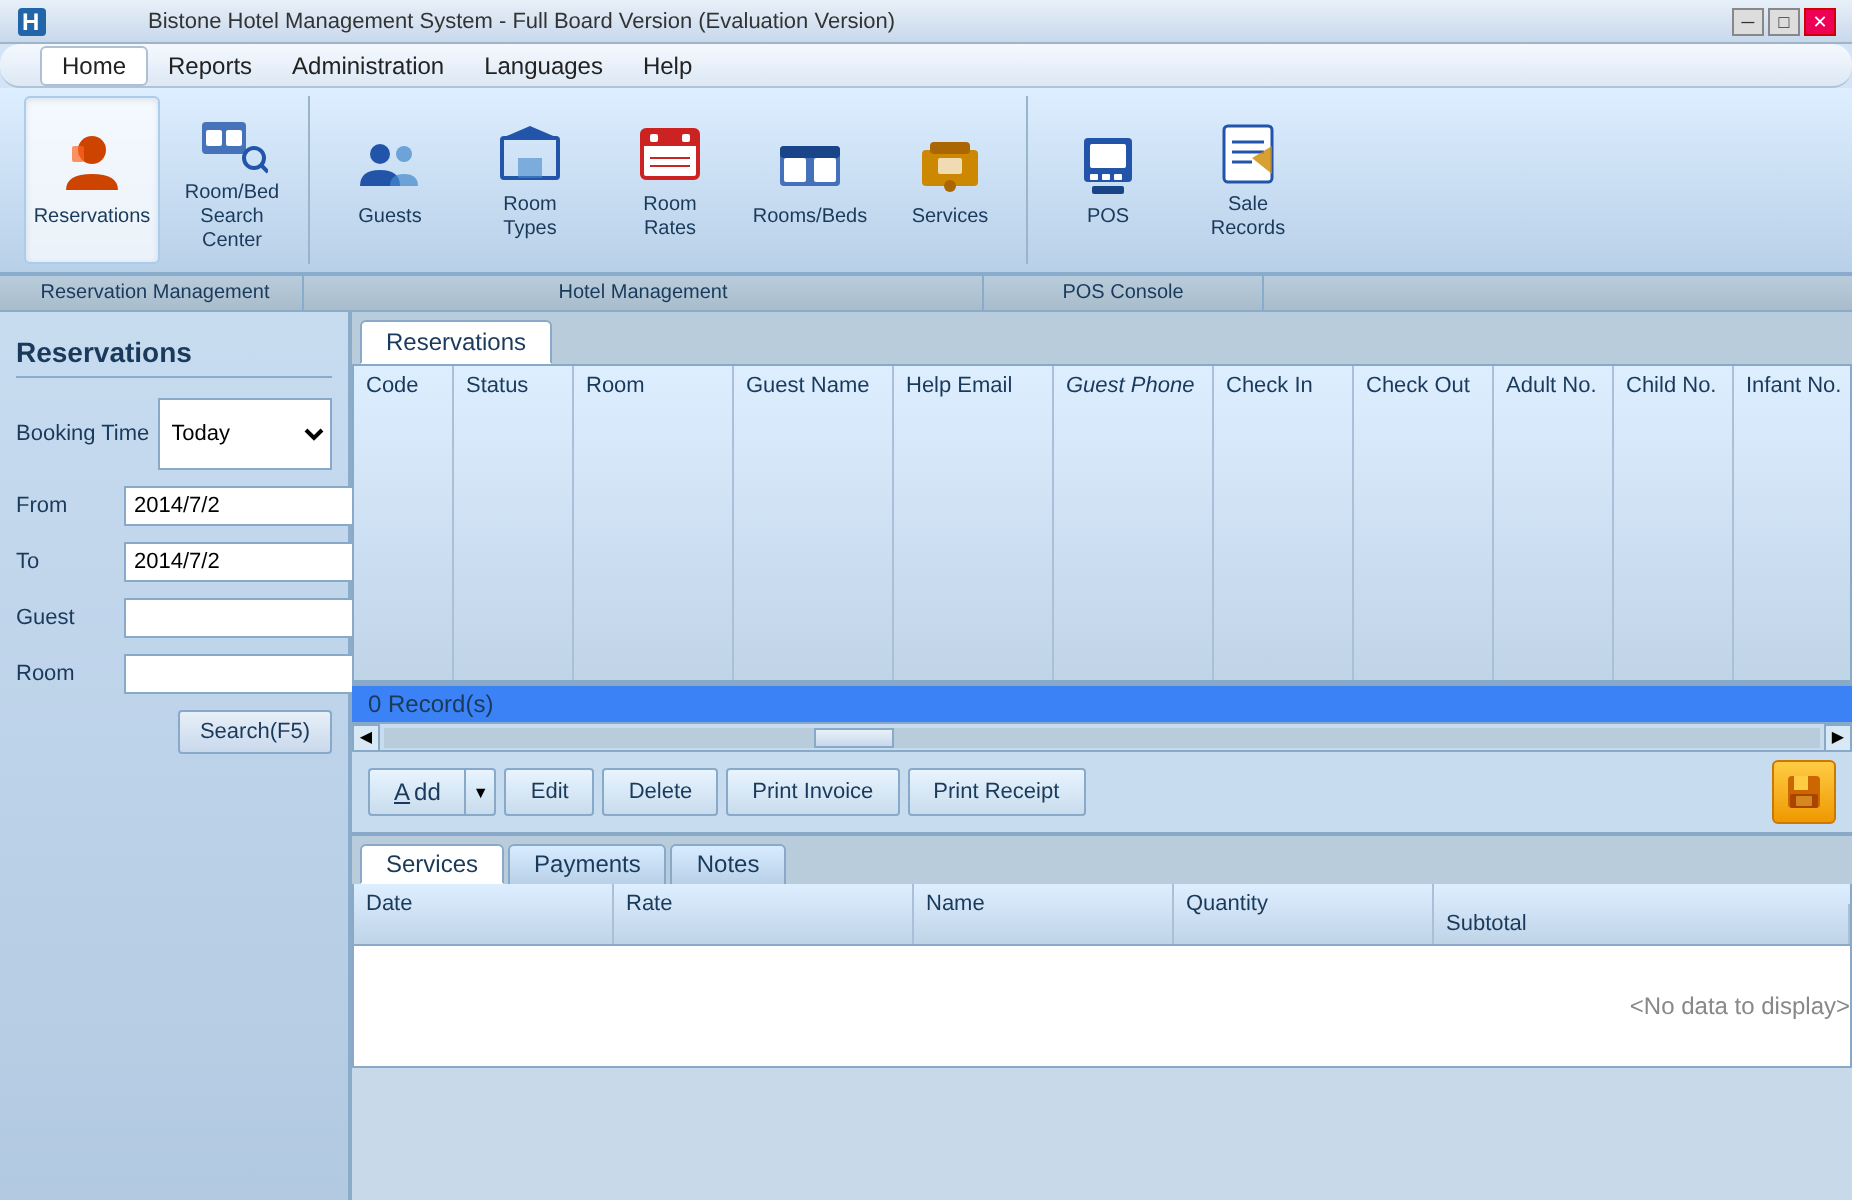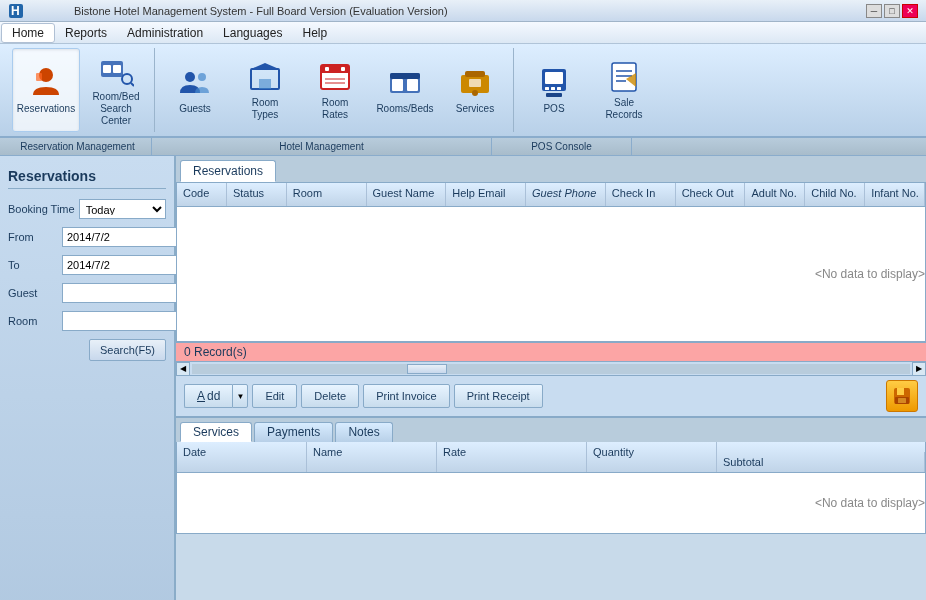--- a/index.html
+++ b/index.html
@@ -22,22 +22,23 @@
       cursor: pointer; color: #333;
     }
     .title-btn.close { background: #e05; color: white; border-color: #c00; }
 
     
     .menu-bar {
       background: linear-gradient(to bottom, #f5f9ff, #dce8f4);
       height: 22px;
       display: flex;
       align-items: center;
-      padding: 0 1px;
+      padding: 0 20px;
       border-bottom: 1px solid #b0c4d8;
+      border-radius: 10px;
     }
     .menu-item {
       padding: 2px 10px;
       cursor: pointer;
       color: #222;
       border-radius: 3px;
     }
     .menu-item:hover, .menu-item.active { background: #c8dcf0; }
     .menu-item.active { background: #ffffff; border: 1px solid #b0c0d4; }
 
@@ -130,21 +131,21 @@
     .field-input {
       flex: 1;
       height: 20px;
       border: 1px solid #88aac8;
       background: white;
       padding: 1px 4px;
       font-size: 11px;
     }
     .field-select {
       flex: 1;
-      height: 20px;
+      height: 36px;
       border: 1px solid #88aac8;
       background: white;
       padding: 3px 2px;
       font-size: 11px;
     }
     .combo-wrapper {
       display: flex;
       flex: 1;
     }
     .combo-input {
@@ -210,21 +211,21 @@
       z-index: 1;
     }
 
     
     .data-grid-container {
       flex: 1;
       background: white;
       border: 1px solid #88aac8;
       overflow: hidden;
       display: flex;
-      flex-direction: column;
+      flex-direction: row;
     }
     .grid-header {
       display: flex;
       background: linear-gradient(to bottom, #ddeeff, #c0d4e8);
       border-bottom: 1px solid #88aac8;
       min-height: 24px;
     }
     .grid-col {
       padding: 4px 6px;
       border-right: 1px solid #aac0d8;
@@ -236,21 +237,21 @@
     }
     .grid-body {
       flex: 1;
       display: flex;
       align-items: center;
       justify-content: flex-end;
       color: #888;
       font-size: 12px;
     }
     .records-bar {
-      background: #fca5a5;
+      background: #3b82f6;
       padding: 2px 8px;
       font-size: 11px;
       color: #1a3a5c;
       border-top: 1px solid #88aac8;
     }
     .scroll-bar-h {
       height: 14px;
       background: #c8dcf0;
       border-top: 1px solid #88aac8;
       display: flex;
@@ -622,22 +623,22 @@
 
       <div class="bottom-tabs">
         <div class="btab active">Services</div>
         <div class="btab">Payments</div>
         <div class="btab">Notes</div>
       </div>
 
       <div class="bottom-grid">
         <div class="bottom-grid-header">
           <div class="grid-col" style="width:130px;">Date</div>
+          <div class="grid-col" style="width:150px;">Rate</div>
           <div class="grid-col" style="width:130px;">Name</div>
-          <div class="grid-col" style="width:150px;">Rate</div>
           <div class="grid-col" style="width:130px;">Quantity</div>
           <div class="grid-col" style="flex:1;margin-top:10px;">Subtotal</div>
         </div>
         <div class="grid-body" style="min-height:60px;">
           <span>&lt;No data to display&gt;</span>
         </div>
       </div>
     </div>
   </div>
 </div>

